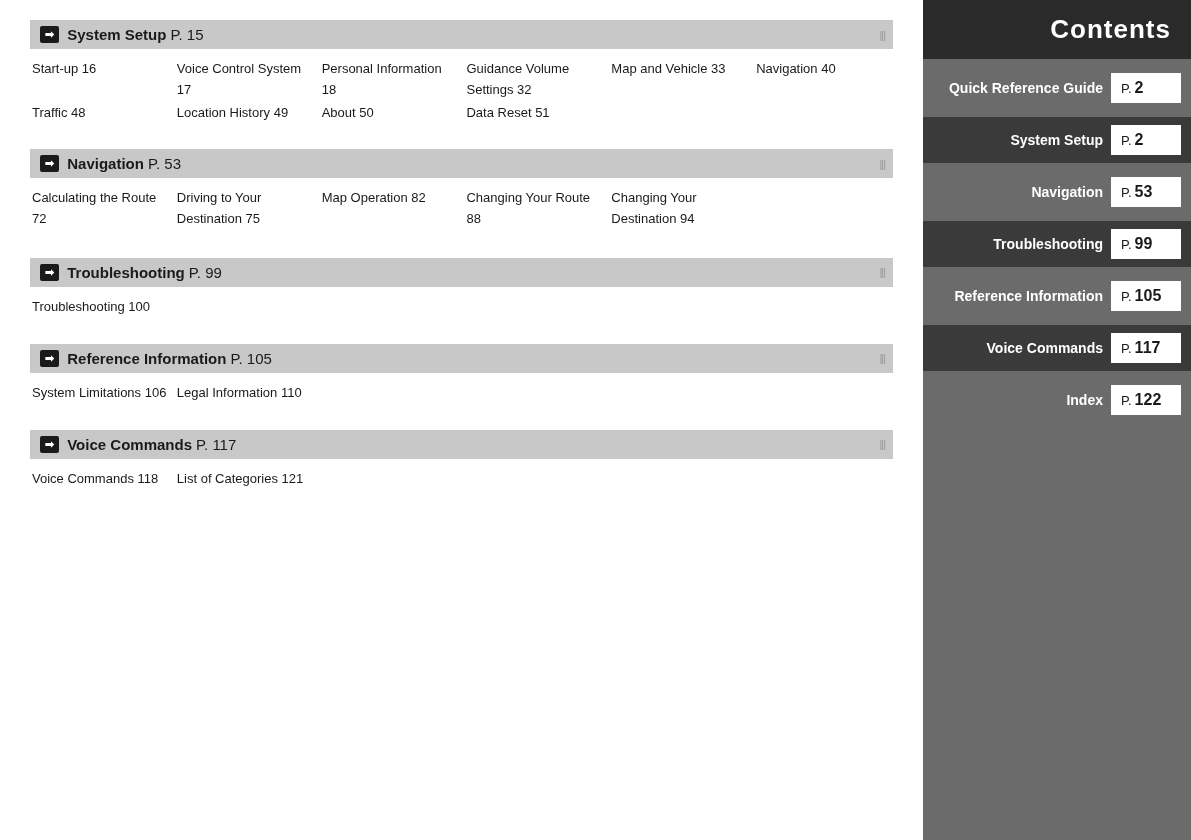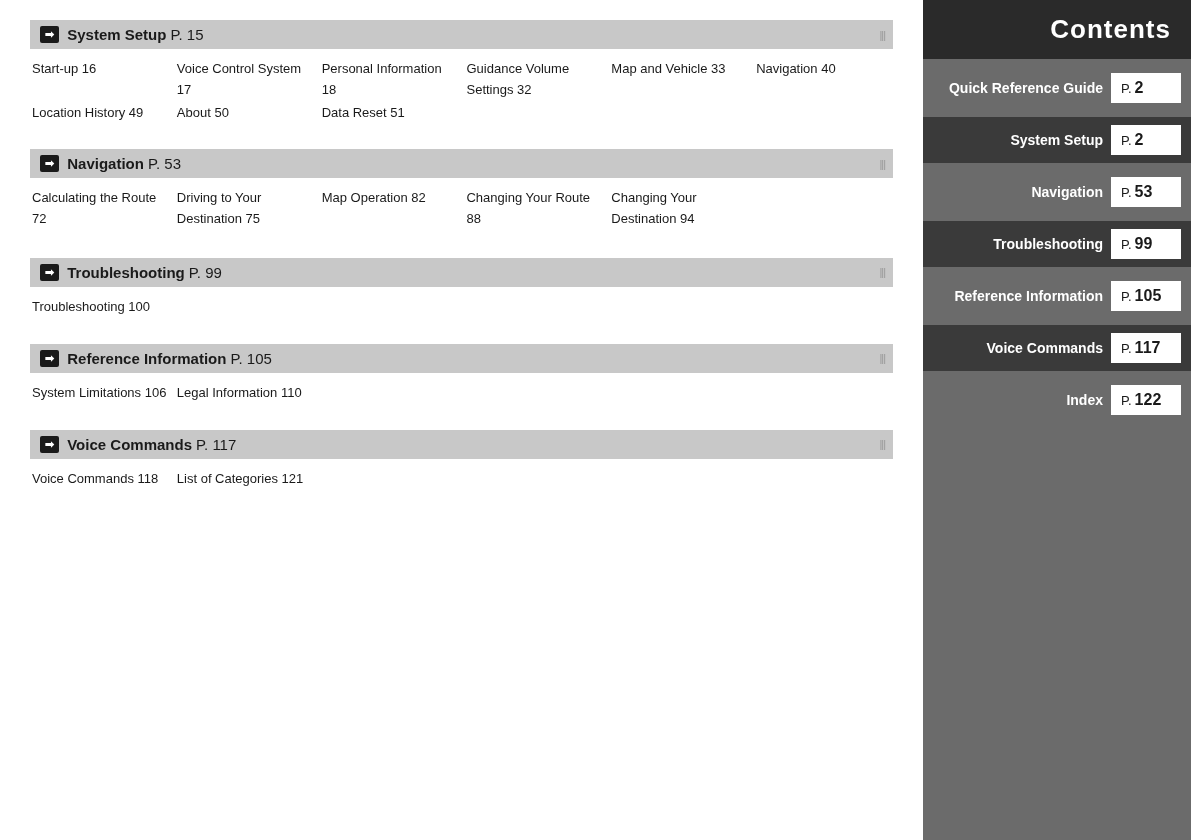--- a/index.html
+++ b/index.html
@@ -158,20 +158,21 @@
         <span class="section-title">System Setup</span>
         <span class="section-page"> P. 15</span>
       </div>
       <div class="section-items">
         <span class="item-link">Start-up 16</span>
         <span class="item-link">Voice Control System 17</span>
         <span class="item-link">Personal Information 18</span>
         <span class="item-link">Guidance Volume Settings 32</span>
         <span class="item-link">Map and Vehicle 33</span>
         <span class="item-link">Navigation 40</span>
+        <span class="item-link">Traffic 48</span>
         <span class="item-link">Location History 49</span>
         <span class="item-link">About 50</span>
         <span class="item-link">Data Reset 51</span>
         <span class="item-link"></span>
       </div>
     </div>
     <div class="section">
       <div class="section-header">
         <span class="section-icon">➡</span>
         <span class="section-title">Navigation</span>

